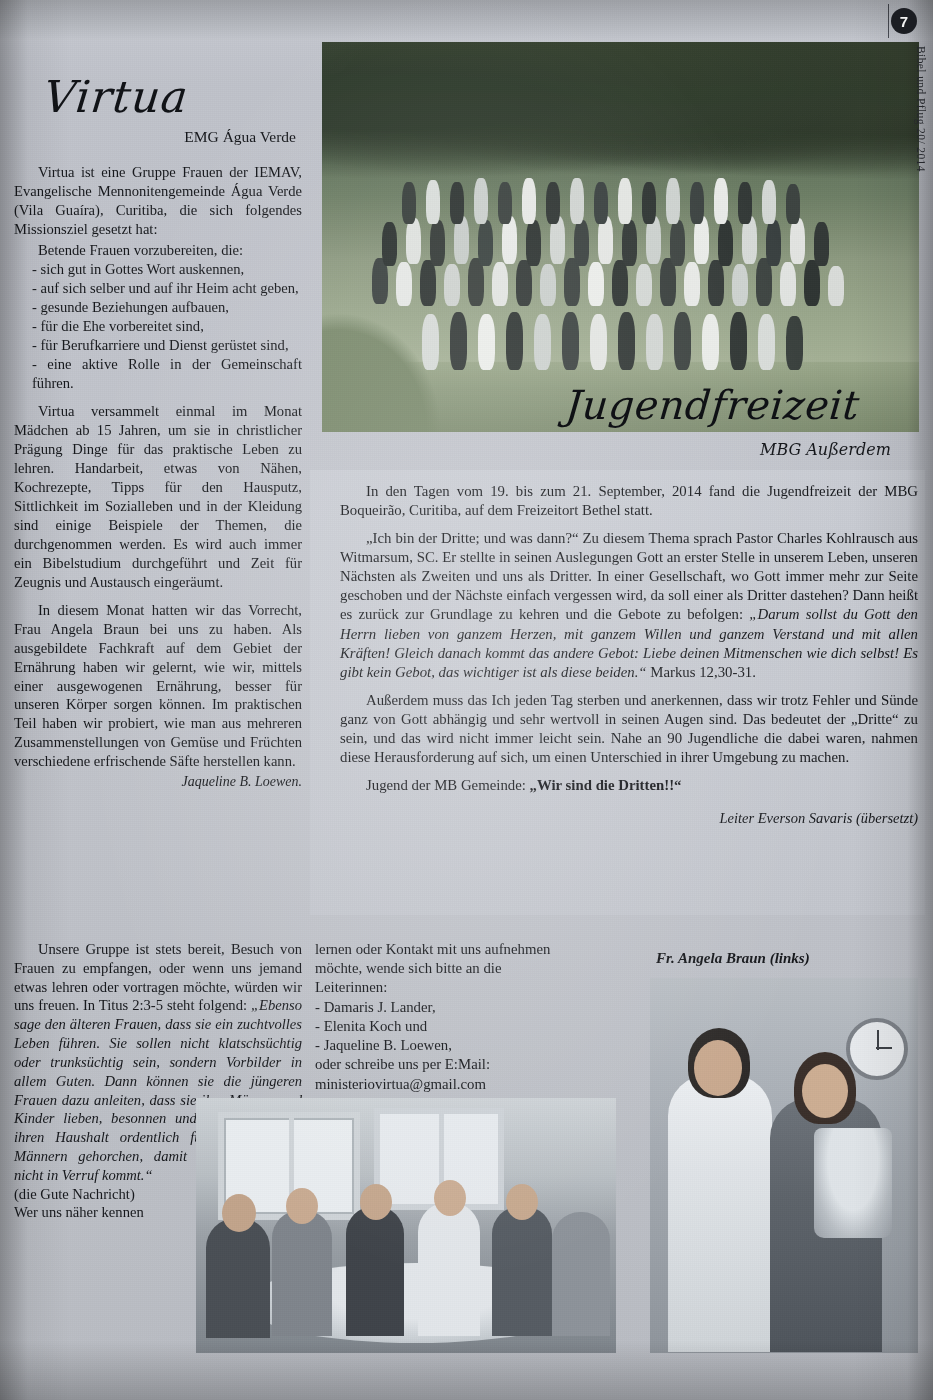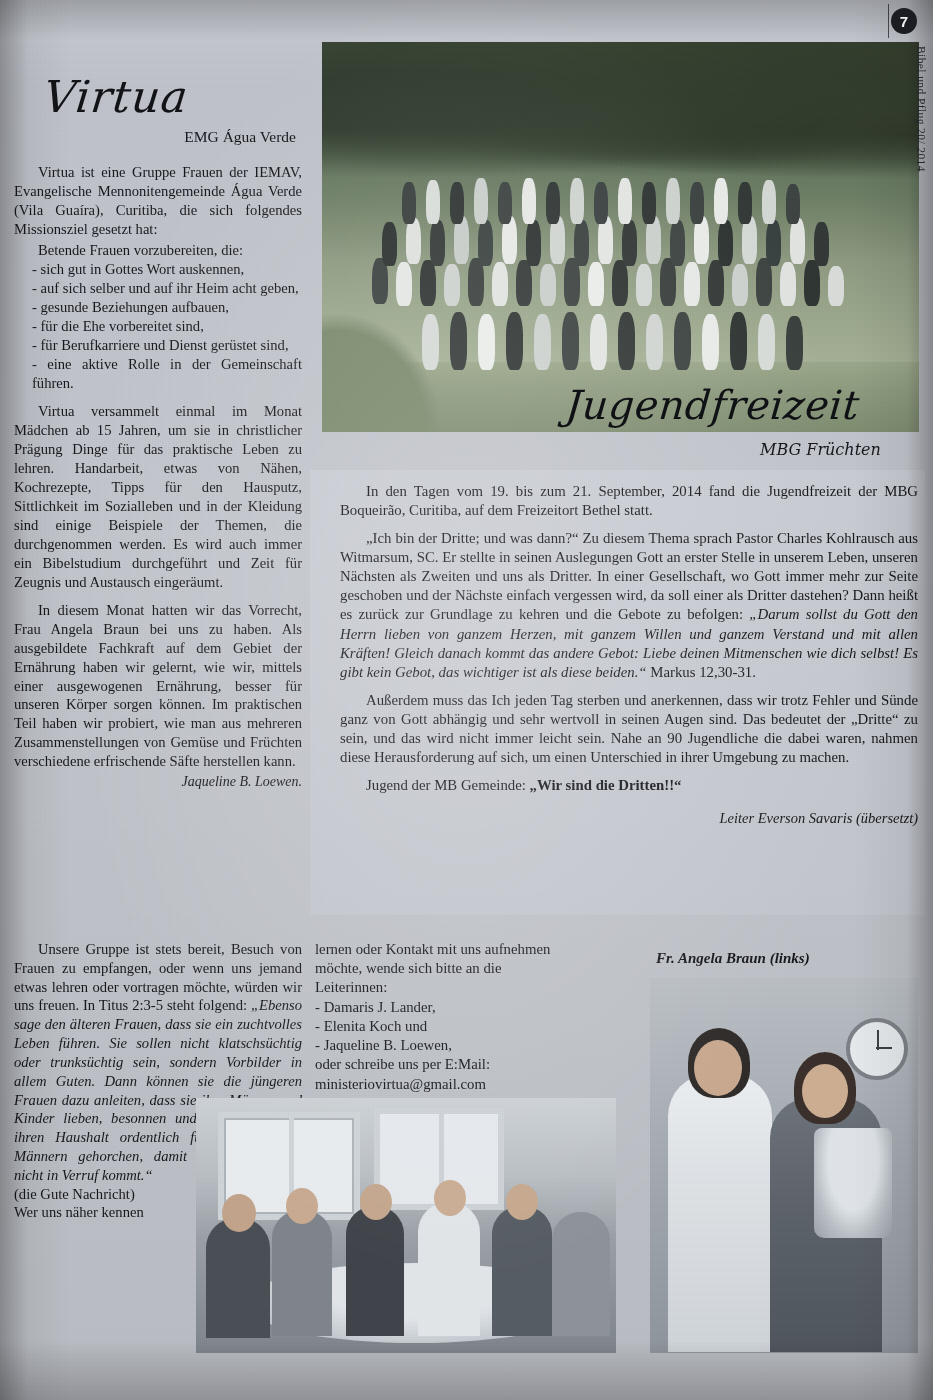--- a/index.html
+++ b/index.html
@@ -339,21 +339,21 @@
       <i style="left:284px;top:152px;width:17px;height:56px;background:#d2d6d3;"></i>
       <i style="left:312px;top:150px;width:17px;height:58px;background:#3c4340;"></i>
       <i style="left:340px;top:152px;width:17px;height:56px;background:#eaece9;"></i>
       <i style="left:368px;top:150px;width:17px;height:58px;background:#2e3432;"></i>
       <i style="left:396px;top:152px;width:17px;height:56px;background:#d8dcd9;"></i>
       <i style="left:424px;top:154px;width:17px;height:54px;background:#383f3c;"></i>
     </div>
   </div>
 
   <div class="jugTitle">Jugendfreizeit</div>
-  <div class="jugSub">MBG Früchten</div>
+  <div class="jugSub">MBG Außerdem</div>
 
   <div class="panelRight"></div>
   <div class="colRight">
     <p class="p">In den Tagen vom 19. bis zum 21. September, 2014 fand die Jugendfreizeit der MBG Boqueirão, Curitiba, auf dem Freizeitort Bethel statt.</p>
     <p class="p">
       <span>„Ich bin der Dritte; und was dann?“ Zu diesem Thema sprach Pastor Charles Kohlrausch aus Witmarsum, SC. Er stellte in seinen Auslegungen Gott an erster Stelle in unserem Leben, unseren Nächsten als Zweiten und uns als Dritter. In einer Gesellschaft, wo Gott immer mehr zur Seite geschoben und der Nächste einfach vergessen wird, da soll einer als Dritter dastehen? Dann heißt es zurück zur Grundlage zu kehren und die Gebote zu befolgen: </span><span class="it">„Darum sollst du Gott den Herrn lieben von ganzem Herzen, mit ganzem Willen und ganzem Verstand und mit allen Kräften! Gleich danach kommt das andere Gebot: Liebe deinen Mitmenschen wie dich selbst! Es gibt kein Gebot, das wichtiger ist als diese beiden.“</span><span> Markus 12,30-31.</span>
     </p>
     <p class="p">Außerdem muss das Ich jeden Tag sterben und anerkennen, dass wir trotz Fehler und Sünde ganz von Gott abhängig und sehr wertvoll in seinen Augen sind. Das bedeutet der „Dritte“ zu sein, und das wird nicht immer leicht sein. Nahe an 90 Jugendliche die dabei waren, nahmen diese Herausforderung auf sich, um einen Unterschied in ihrer Umgebung zu machen.</p>
     <p class="p">
       <span>Jugend der MB Gemeinde: </span><span class="bold">„Wir sind die Dritten!!“</span>

